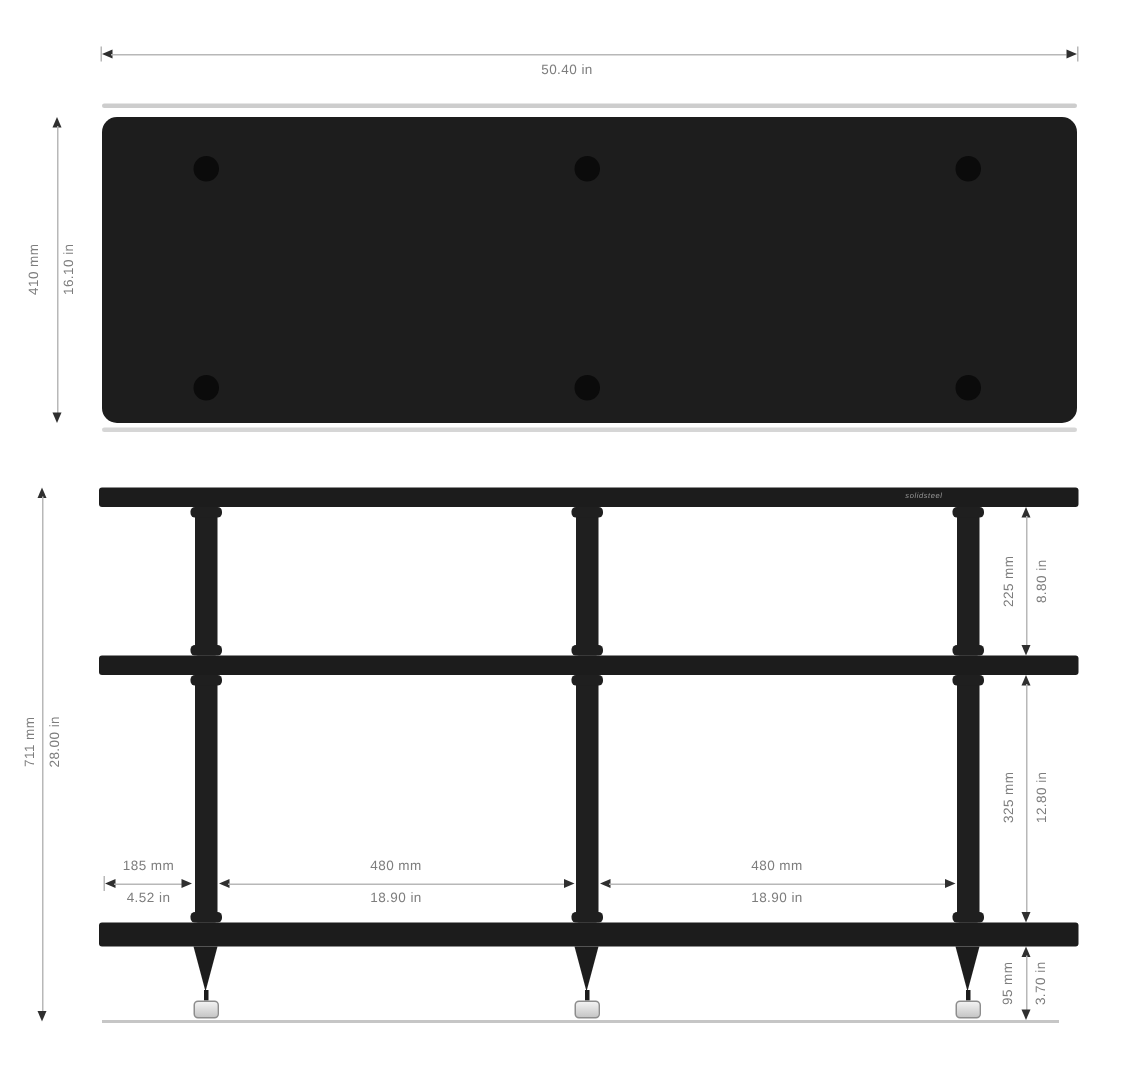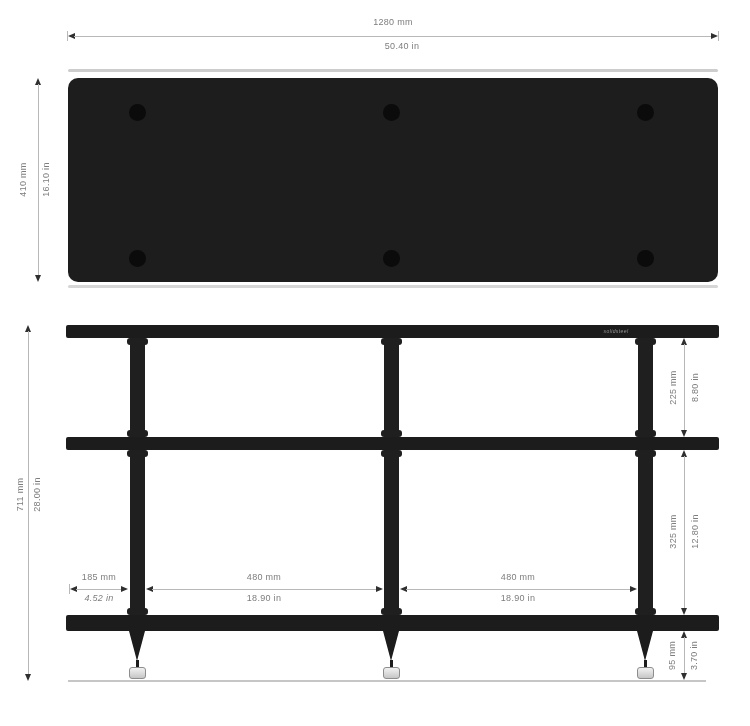--- a/index.html
+++ b/index.html
@@ -24,27 +24,26 @@
   .stem{position:absolute;width:3px;height:7px;background:#1c1c1c;}
   .disc{position:absolute;width:17px;height:12px;background:linear-gradient(#f2f2f2,#c6c6c6);border:1px solid #8d8d8d;border-radius:3px;box-sizing:border-box;}
   .ground{position:absolute;height:2px;background:#c6c6c6;}
   .logo{position:absolute;font-size:5px;color:#969696;letter-spacing:.4px;text-align:center;line-height:9px;font-style:italic;}
 </style>
 </head>
 <body>
 
 <div class="canvas">
 
-  <div class="lbl" style="left:293px;top:17px;width:200px;">1280 mm</div>
   <div class="tick" style="left:67px;top:31px;"></div>
   <div class="tick" style="left:718px;top:31px;"></div>
   <div class="arr lft" style="left:68px;top:33px;"></div>
   <div class="dline" style="left:74px;top:36px;width:637px;height:1px;"></div>
   <div class="arr rgt" style="left:711px;top:33px;"></div>
-  <div class="lbl" style="left:302px;top:41px;width:200px;">50.40 in</div>
+  <div class="lbl" style="left:278px;top:41px;width:200px;">50.40 in</div>
 
   <div class="arr up" style="left:35px;top:78px;"></div>
   <div class="dline" style="left:38px;top:84px;width:1px;height:192px;"></div>
   <div class="arr down" style="left:35px;top:275px;"></div>
   <div class="lbl vlbl" style="left:-12px;top:174px;">410 mm</div>
   <div class="lbl vlbl" style="left:11px;top:174px;">16.10 in</div>
 
   <div class="edge" style="left:68px;top:69px;width:650px;"></div>
   <div class="panel" style="left:68px;top:78px;width:650px;height:204px;"></div>
   <div class="edge" style="left:68px;top:285px;width:650px;background:#d6d6d6;"></div>
@@ -114,21 +113,21 @@
   <div class="dline" style="left:684px;top:637px;width:1px;height:37px;"></div>
   <div class="arr down" style="left:681px;top:673px;"></div>
   <div class="lbl vlbl" style="left:637px;top:650px;">95 mm</div>
   <div class="lbl vlbl" style="left:659px;top:650px;">3.70 in</div>
 
   <div class="lbl" style="left:49px;top:572px;width:100px;">185 mm</div>
   <div class="tick" style="left:69px;top:584px;"></div>
   <div class="arr lft" style="left:70px;top:586px;"></div>
   <div class="dline" style="left:76px;top:589px;width:46px;height:1px;"></div>
   <div class="arr rgt" style="left:121px;top:586px;"></div>
-  <div class="lbl" style="left:49px;top:593px;width:100px;font-style:italic;">4.52 in</div>
+  <div class="lbl" style="left:49px;top:593px;width:100px;">4.52 in</div>
 
   <div class="lbl" style="left:214px;top:572px;width:100px;">480 mm</div>
   <div class="arr lft" style="left:146px;top:586px;"></div>
   <div class="dline" style="left:152px;top:589px;width:225px;height:1px;"></div>
   <div class="arr rgt" style="left:376px;top:586px;"></div>
   <div class="lbl" style="left:214px;top:593px;width:100px;">18.90 in</div>
 
   <div class="lbl" style="left:468px;top:572px;width:100px;">480 mm</div>
   <div class="arr lft" style="left:400px;top:586px;"></div>
   <div class="dline" style="left:406px;top:589px;width:224px;height:1px;"></div>

